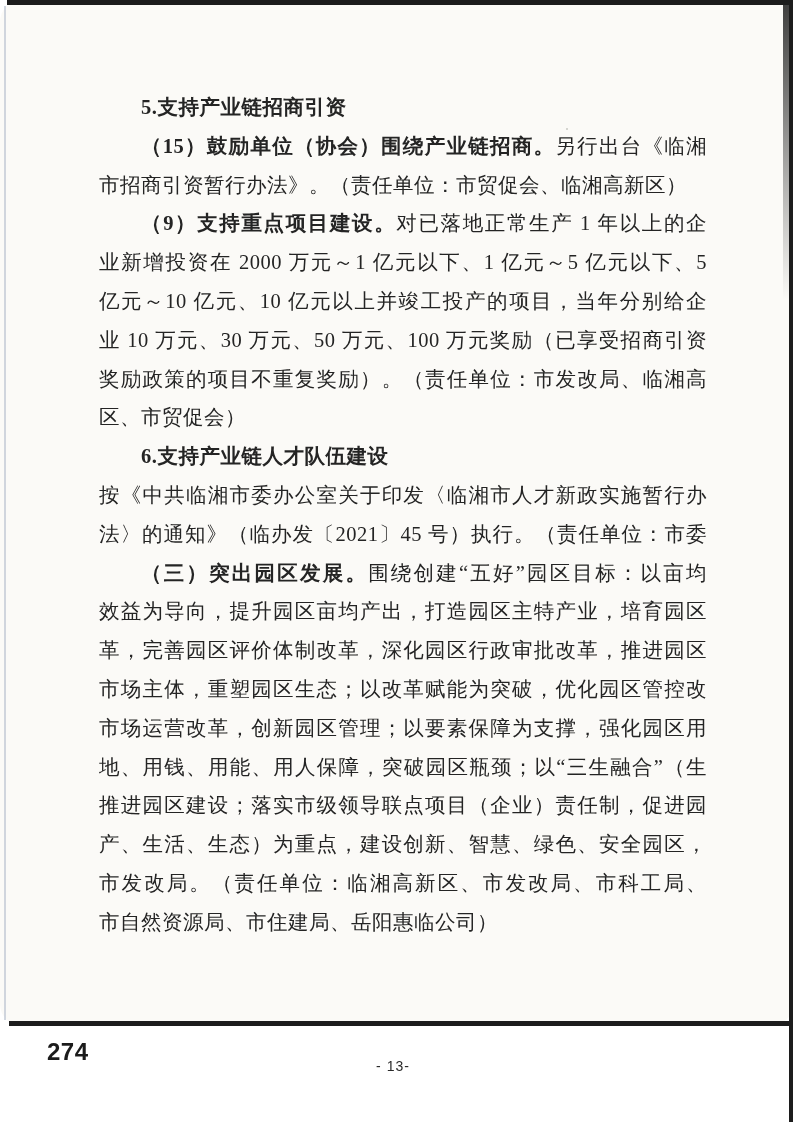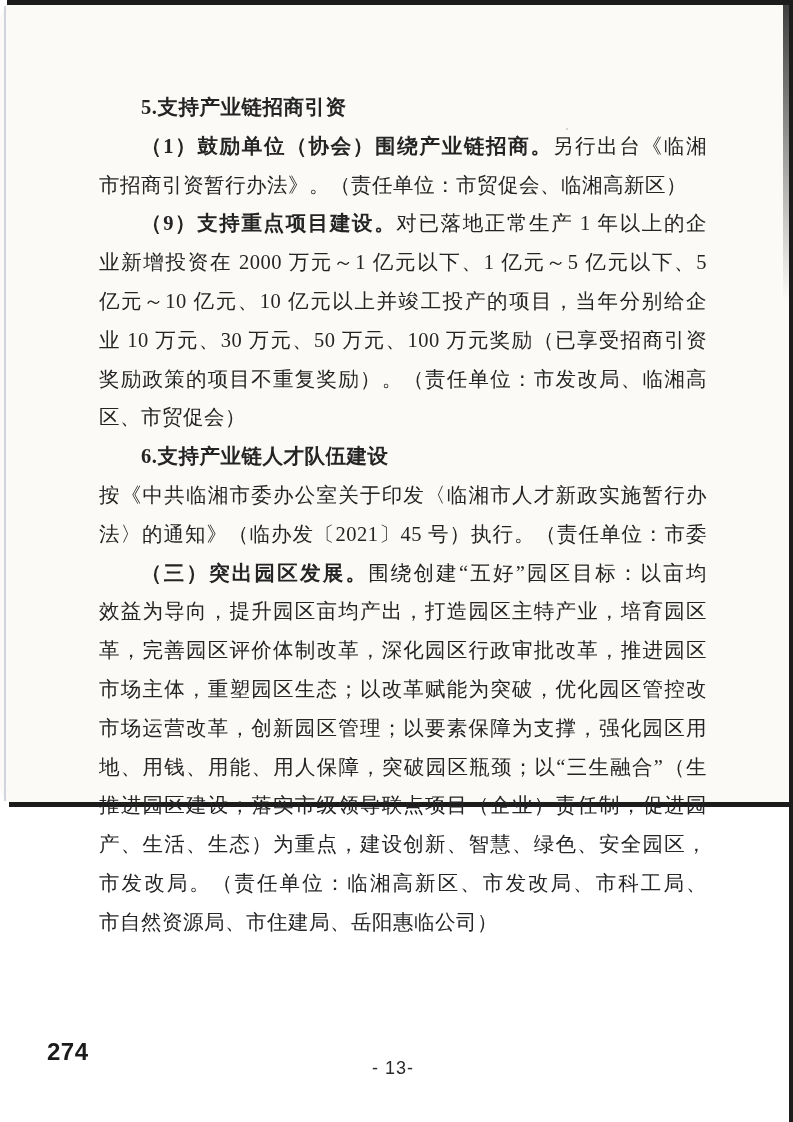--- a/index.html
+++ b/index.html
@@ -6,21 +6,21 @@
     margin: 0;
     padding: 0;
     width: 793px;
     height: 1122px;
     overflow: hidden;
     font-family: "Liberation Serif", "DejaVu Serif", serif;
   }
   .page {
     position: relative;
     width: 793px;
-    height: 807px;
+    height: 1026px;
     background: var(--paper, #fbfaf7);
     color: var(--ink, #242424);
     border-radius: 22px;
   }
   
   .scan-edge-top {
     position: absolute;
     left: 7px; right: 0; top: 0; height: 5px;
     background: var(--edge, #1c1c1c);
   }
@@ -94,42 +94,42 @@
     letter-spacing: 0.5px;
     color: #1b1b1b;
   }
   .footer-center {
     position: absolute;
     left: 0;
     width: 786px;
     top: 1058px;
     text-align: center;
     font-family: "Liberation Sans", "DejaVu Sans", sans-serif;
-    font-size: 18px;
+    font-size: 14px;
     color: #2a2a2a;
     letter-spacing: 1px;
   }
 </style>
 </head>
 <body>
 
 <div class="page">
 
   <div class="scan-edge-top"></div>
   <div class="scan-edge-right"></div>
   <div class="scan-edge-right-wedge"></div>
   <div class="scan-edge-bottom"></div>
   <div class="scan-edge-left-line"></div>
 
   <div class="speck" style="left:172px; top:497px; width:3px; height:3px;"></div>
   <div class="speck" style="left:566px; top:128px; width:2px; height:2px;"></div>
 
   <div class="doc-text">
       <div class="line indent"><span class="seg bold">5.支持产业链招商引资</span></div>
-      <div class="line justify indent"><span class="seg bold">（1）鼓励单位（协会）围绕产业链招商。</span><span class="seg">另行出台《临湘</span></div>
+      <div class="line justify indent"><span class="seg bold">（15）鼓励单位（协会）围绕产业链招商。</span><span class="seg">另行出台《临湘</span></div>
       <div class="line"><span class="seg">市招商引资暂行办法》。（责任单位：市贸促会、临湘高新区）</span></div>
       <div class="line justify indent"><span class="seg bold">（9）支持重点项目建设。</span><span class="seg">对已落地正常生产 1 年以上的企</span></div>
       <div class="line justify"><span class="seg">业新增投资在 2000 万元～1 亿元以下、1 亿元～5 亿元以下、5</span></div>
       <div class="line justify"><span class="seg">亿元～10 亿元、10 亿元以上并竣工投产的项目，当年分别给企</span></div>
       <div class="line justify"><span class="seg">业 10 万元、30 万元、50 万元、100 万元奖励（已享受招商引资</span></div>
       <div class="line justify"><span class="seg">奖励政策的项目不重复奖励）。（责任单位：市发改局、临湘高新</span></div>
       <div class="line"><span class="seg">区、市贸促会）</span></div>
       <div class="line indent"><span class="seg bold">6.支持产业链人才队伍建设</span></div>
       <div class="line justify"><span class="seg">按《中共临湘市委办公室关于印发〈临湘市人才新政实施暂行办</span></div>
       <div class="line justify"><span class="seg">法〉的通知》（临办发〔2021〕45 号）执行。（责任单位：市委</span></div>

